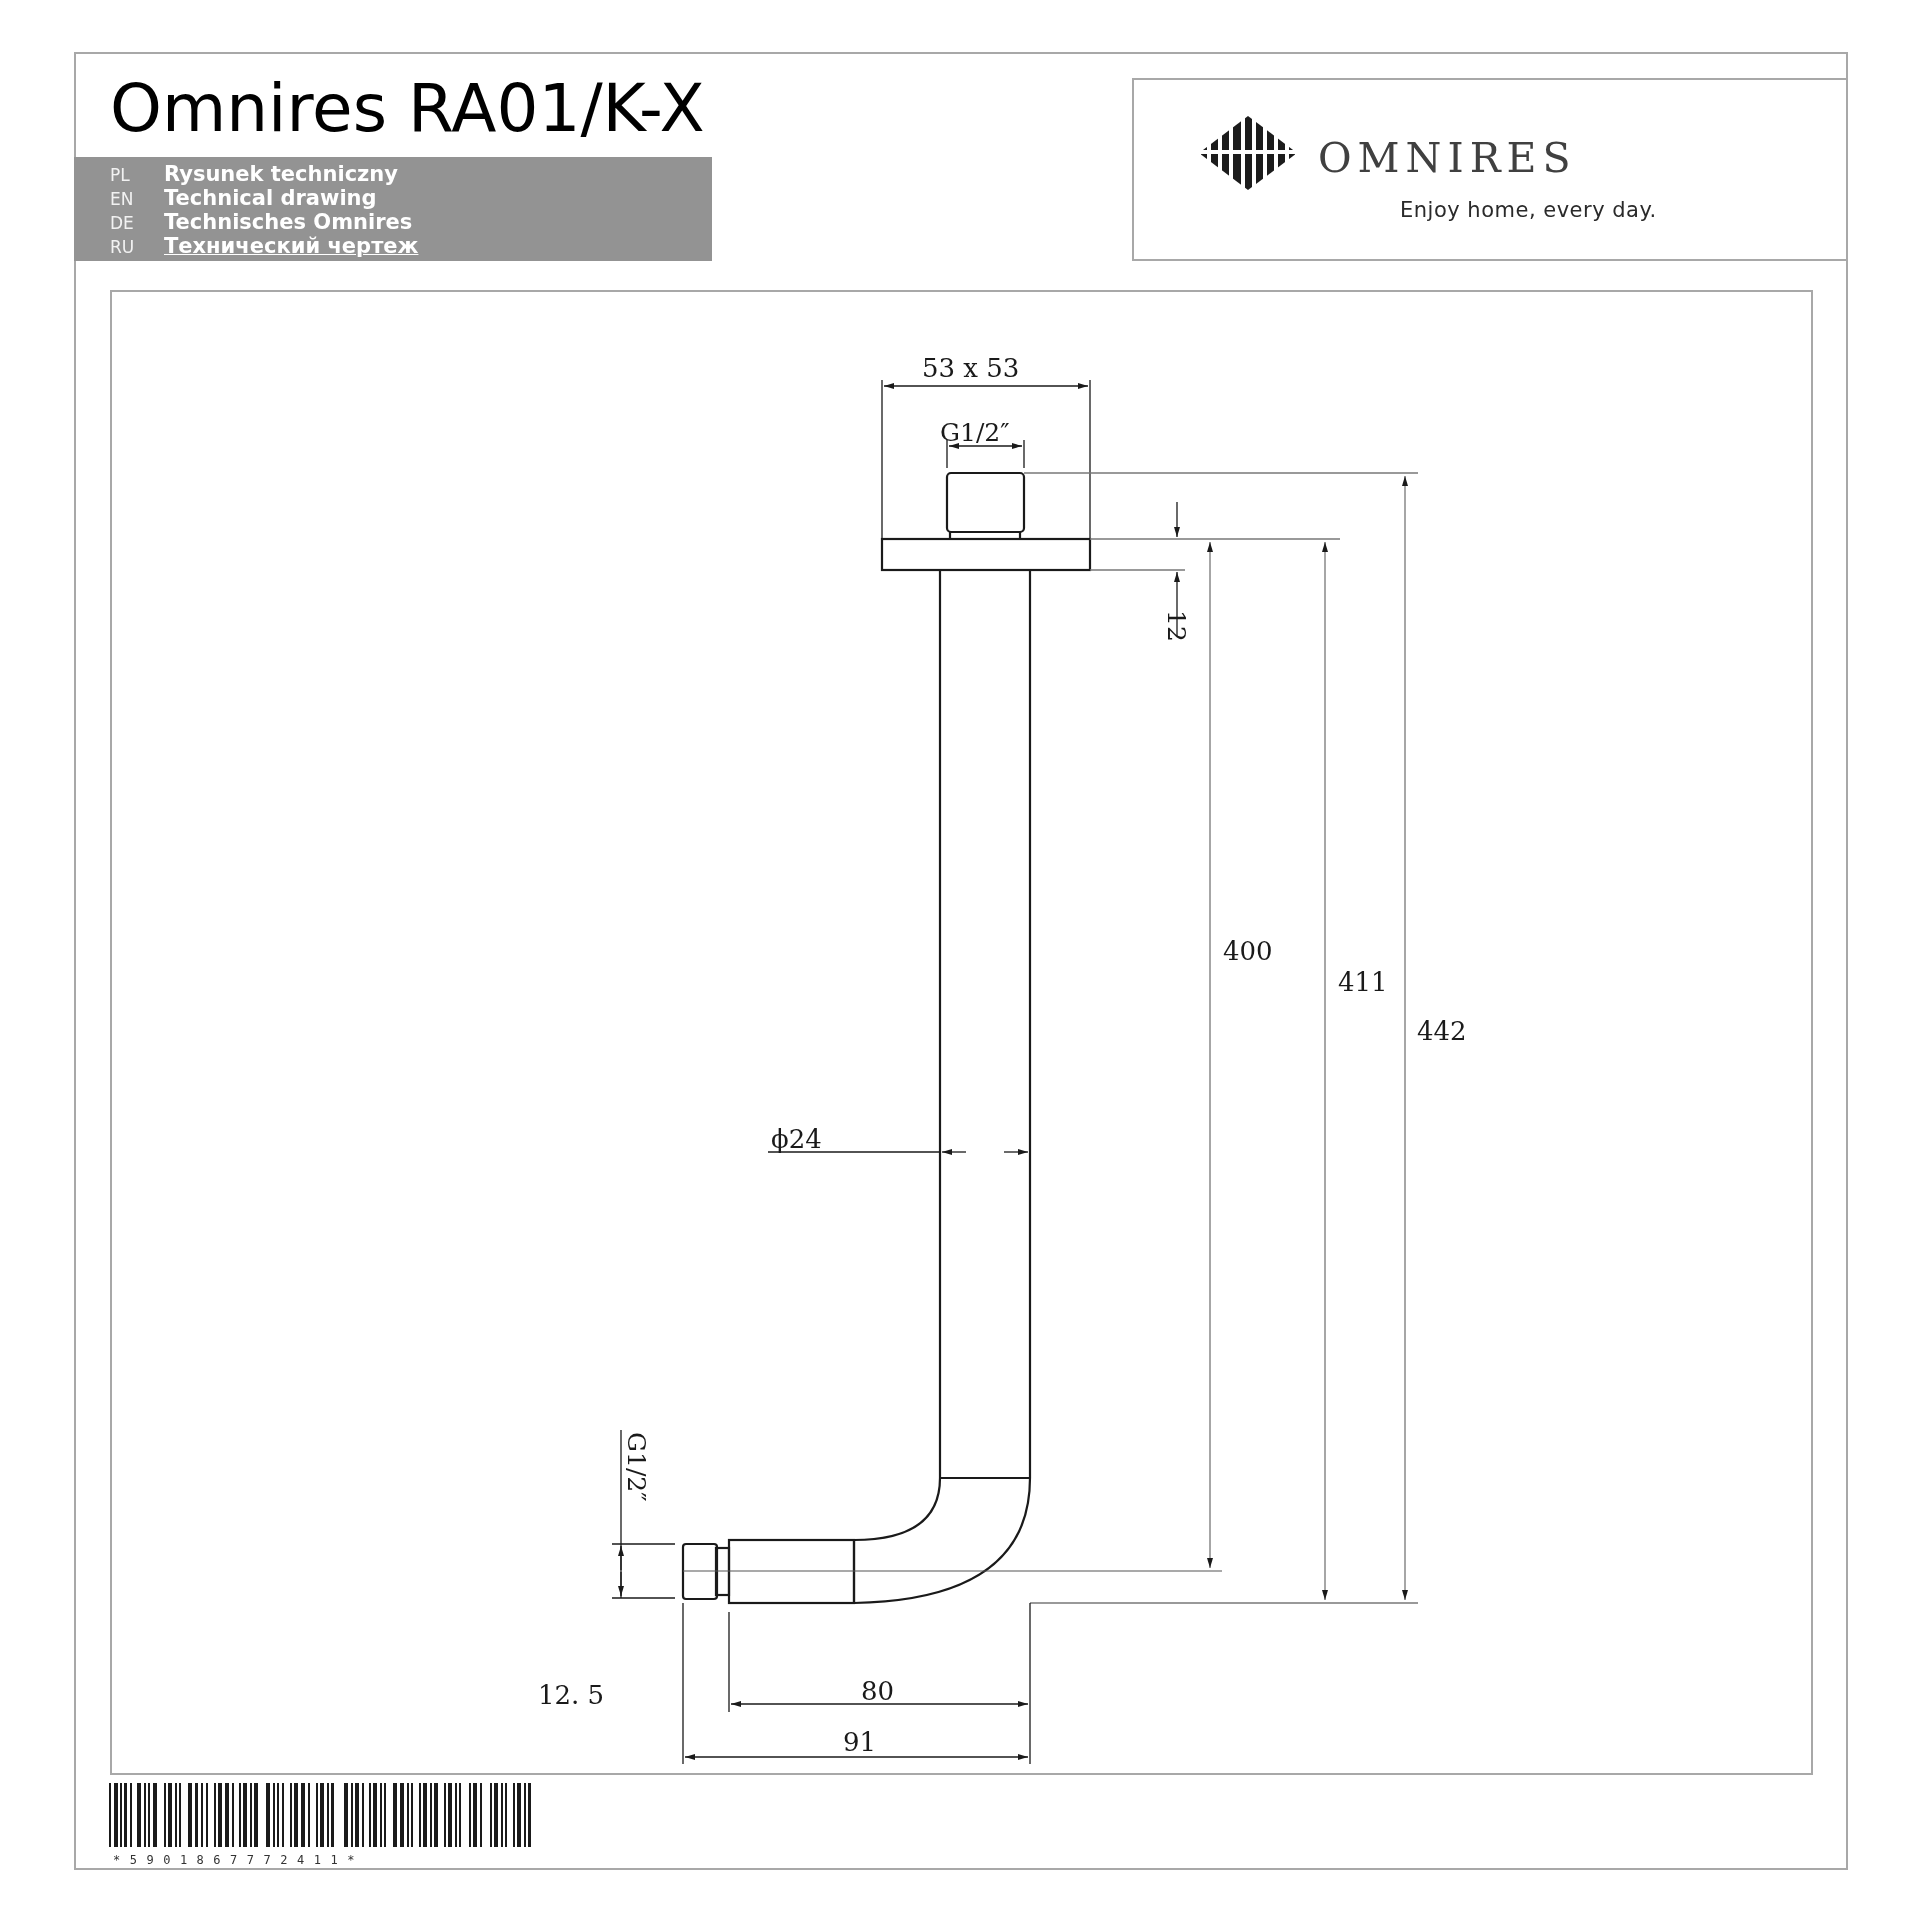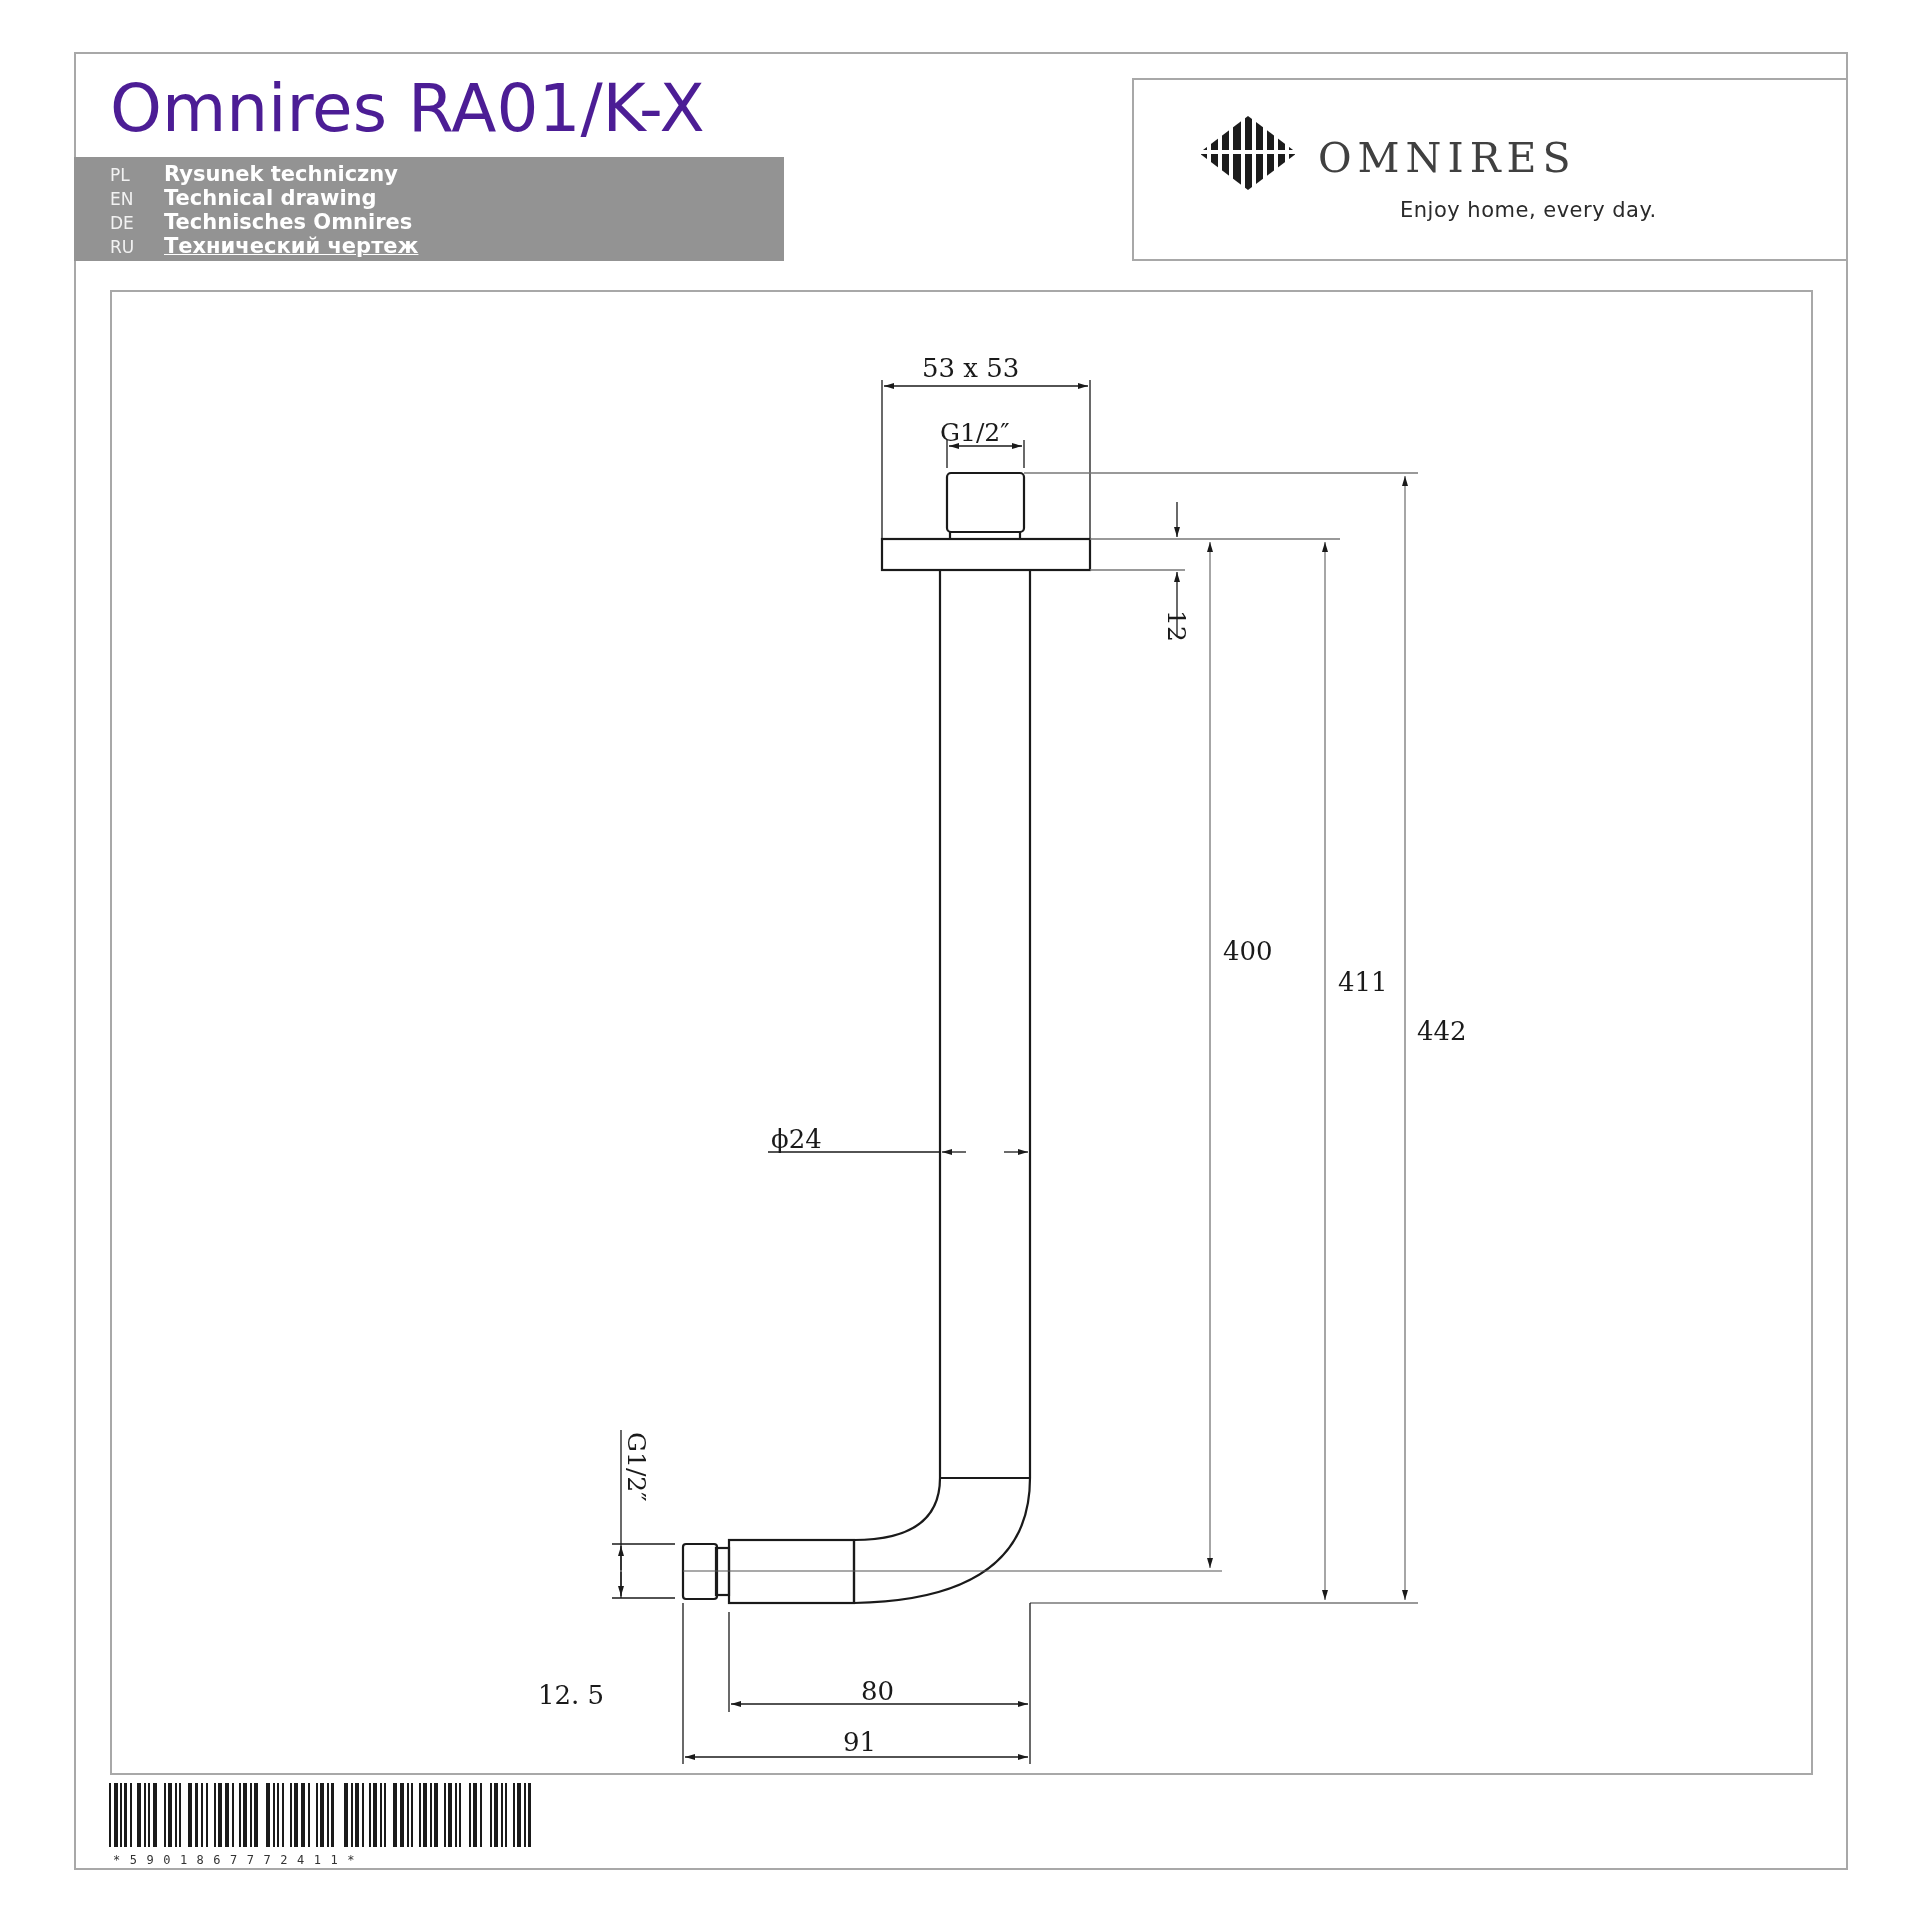--- a/index.html
+++ b/index.html
@@ -1,19 +1,19 @@
 <!DOCTYPE html>
 <html><head>
 <meta charset="utf-8">
 <style>
   html, body { margin:0; padding:0; background:#ffffff; }
   body { width:1920px; height:1920px; position:relative; overflow:hidden; font-family:"DejaVu Sans", sans-serif; }
   .outer { position:absolute; left:74px; top:52px; width:1774px; height:1818px; border:2px solid #a8a8a8; box-sizing:border-box; }
-  .title { position:absolute; left:110px; top:70px; font-family:"DejaVu Sans", sans-serif; font-size:66px; color:#4c1d95; letter-spacing:0px; white-space:nowrap; }
-  .langbar { position:absolute; left:74px; top:157px; width:710px; height:104px; background:#939393; }
+  .title { position:absolute; left:110px; top:70px; font-family:"DejaVu Sans", sans-serif; font-size:66px; color:#000000; letter-spacing:0px; white-space:nowrap; }
+  .langbar { position:absolute; left:74px; top:157px; width:638px; height:104px; background:#939393; }
   .langrow { position:absolute; left:36px; height:24px; line-height:24px; color:#ffffff; white-space:nowrap; }
   .langcode { display:inline-block; width:54px; font-size:17px; color:#f2f2f2; }
   .langtext { font-size:21px; font-weight:bold; color:#ffffff; }
   .logobox { position:absolute; left:1132px; top:78px; width:716px; height:183px; border:2px solid #a8a8a8; box-sizing:border-box; }
   .brand { position:absolute; left:1318px; top:134px; font-family:"DejaVu Serif", serif; font-size:41px; letter-spacing:6px; color:#404040; white-space:nowrap; }
   .tagline { position:absolute; left:1400px; top:198px; font-size:21px; color:#2a2a2a; white-space:nowrap; letter-spacing:0.5px;text-align:center; }
   .logo-mark { position:absolute; left:1199px; top:116px; width:98px; height:74px; }
   .drawframe { position:absolute; left:110px; top:290px; width:1703px; height:1485px; border:2px solid #a8a8a8; box-sizing:border-box; }
   .drawing { position:absolute; left:0; top:0; width:1920px; height:1920px; }
   .barcode { position:absolute; left:109px; top:1783px; width:422px; height:80px; }

